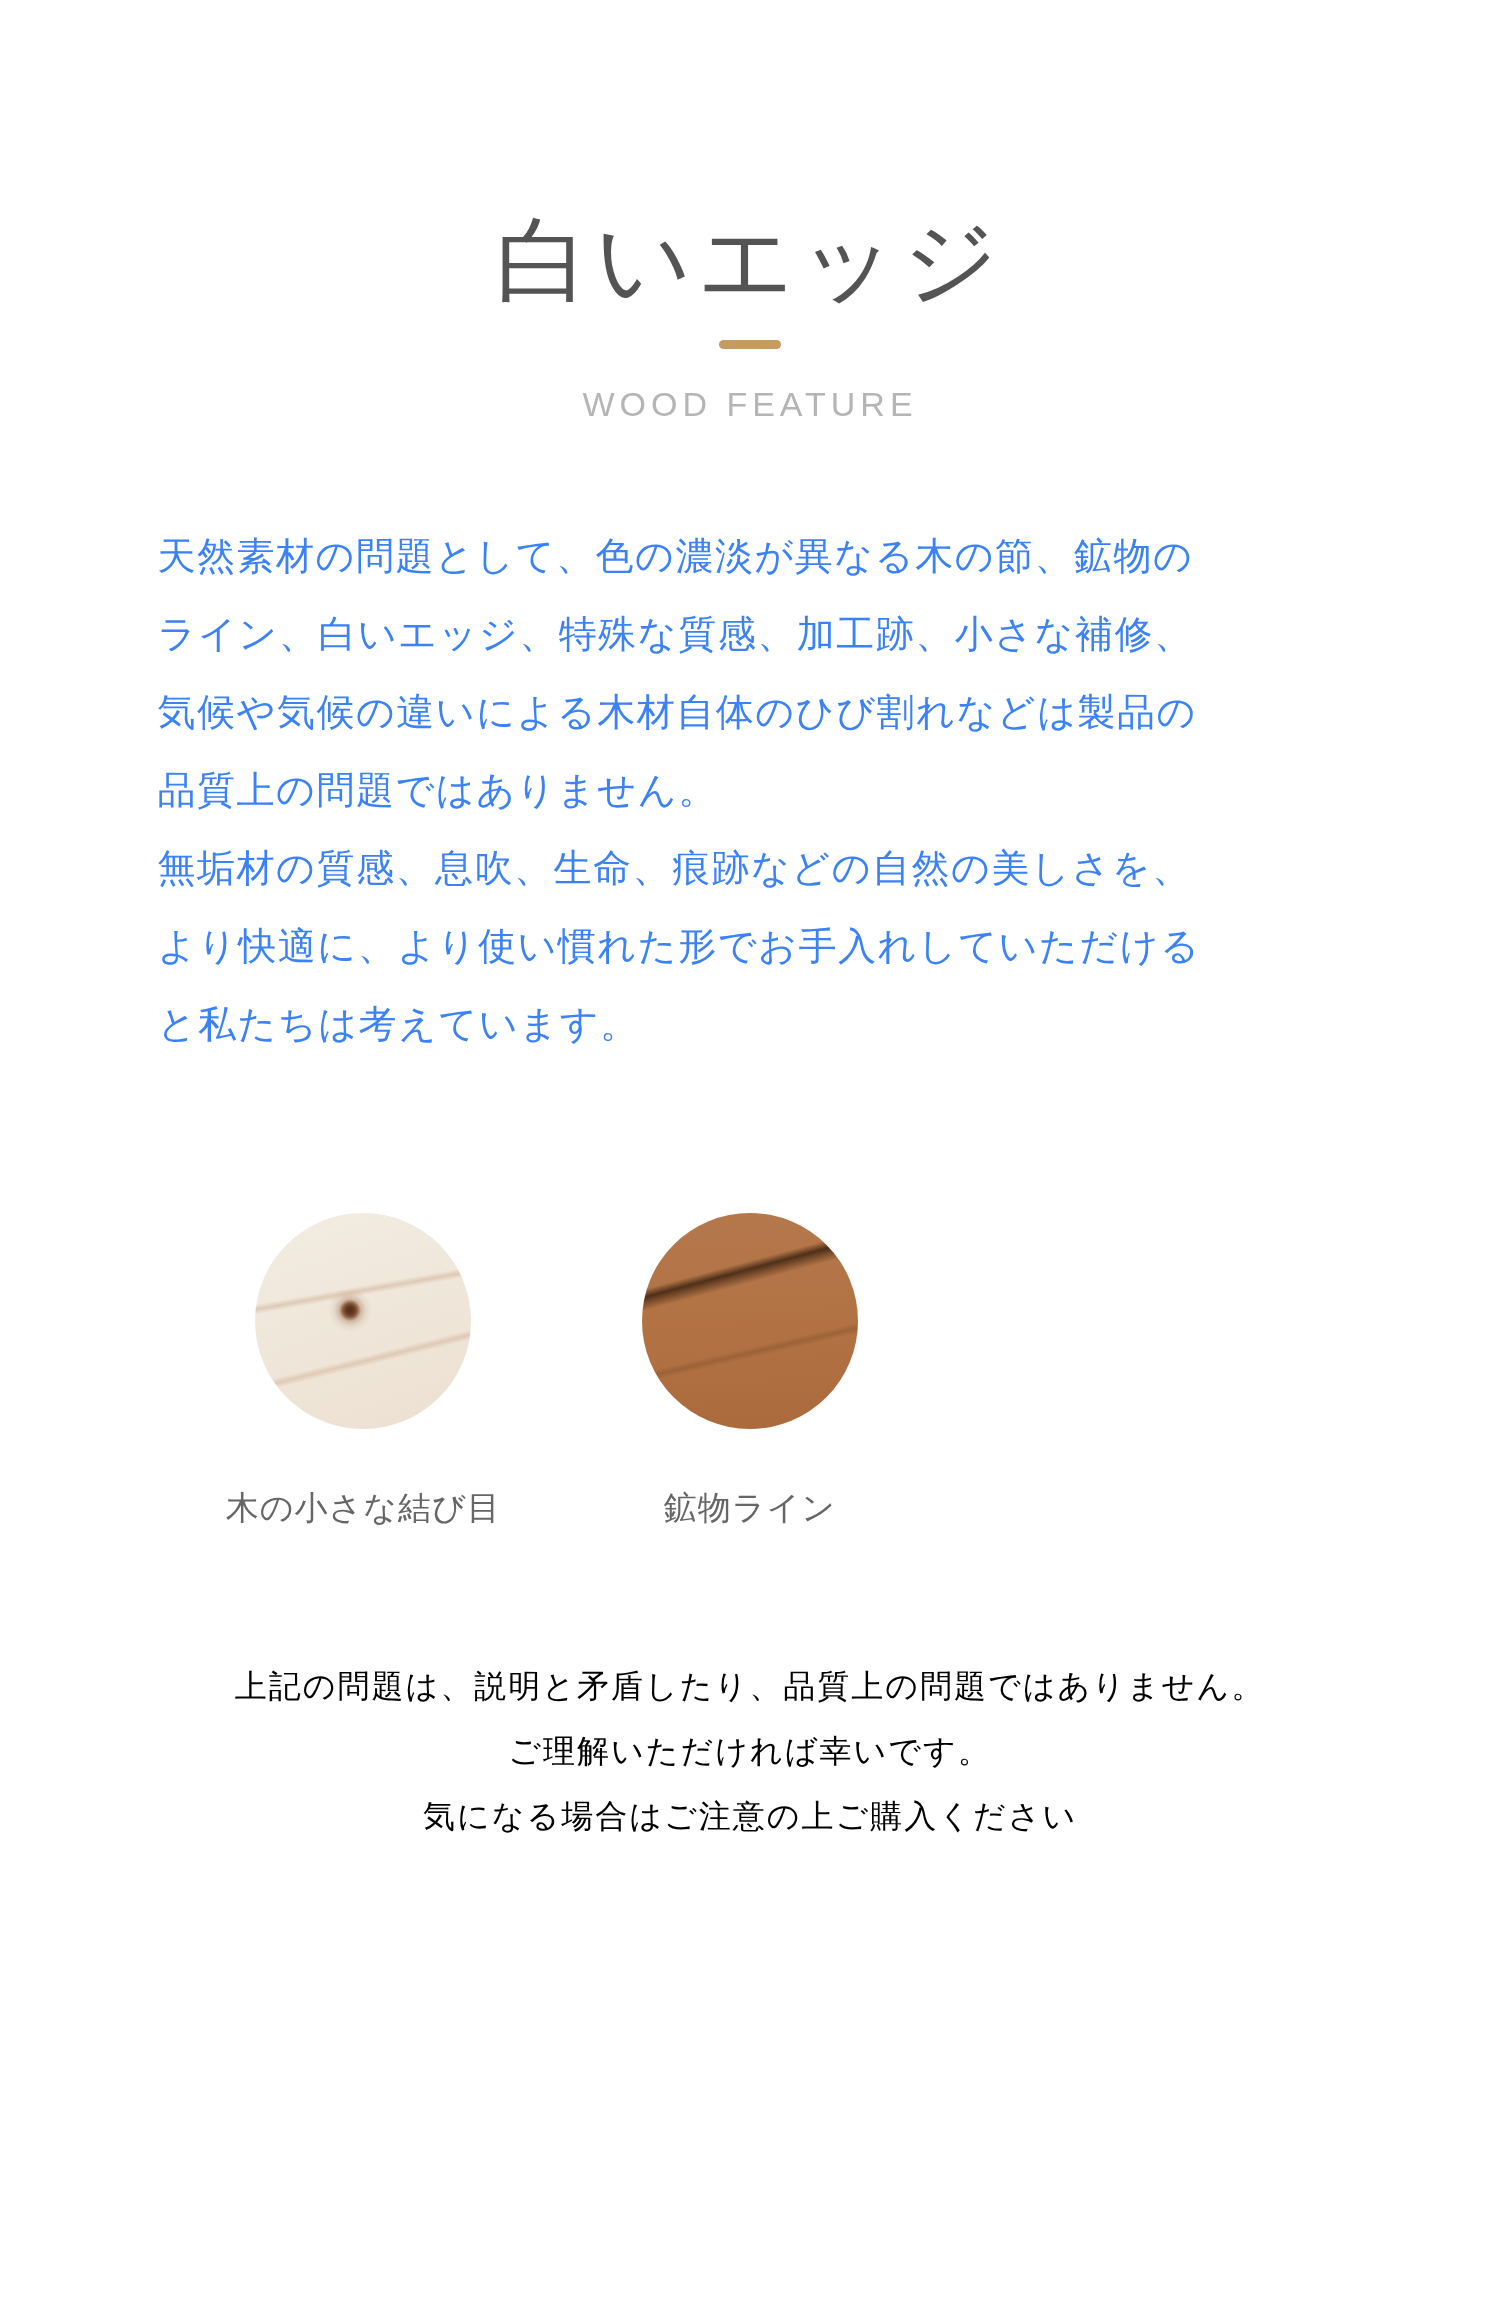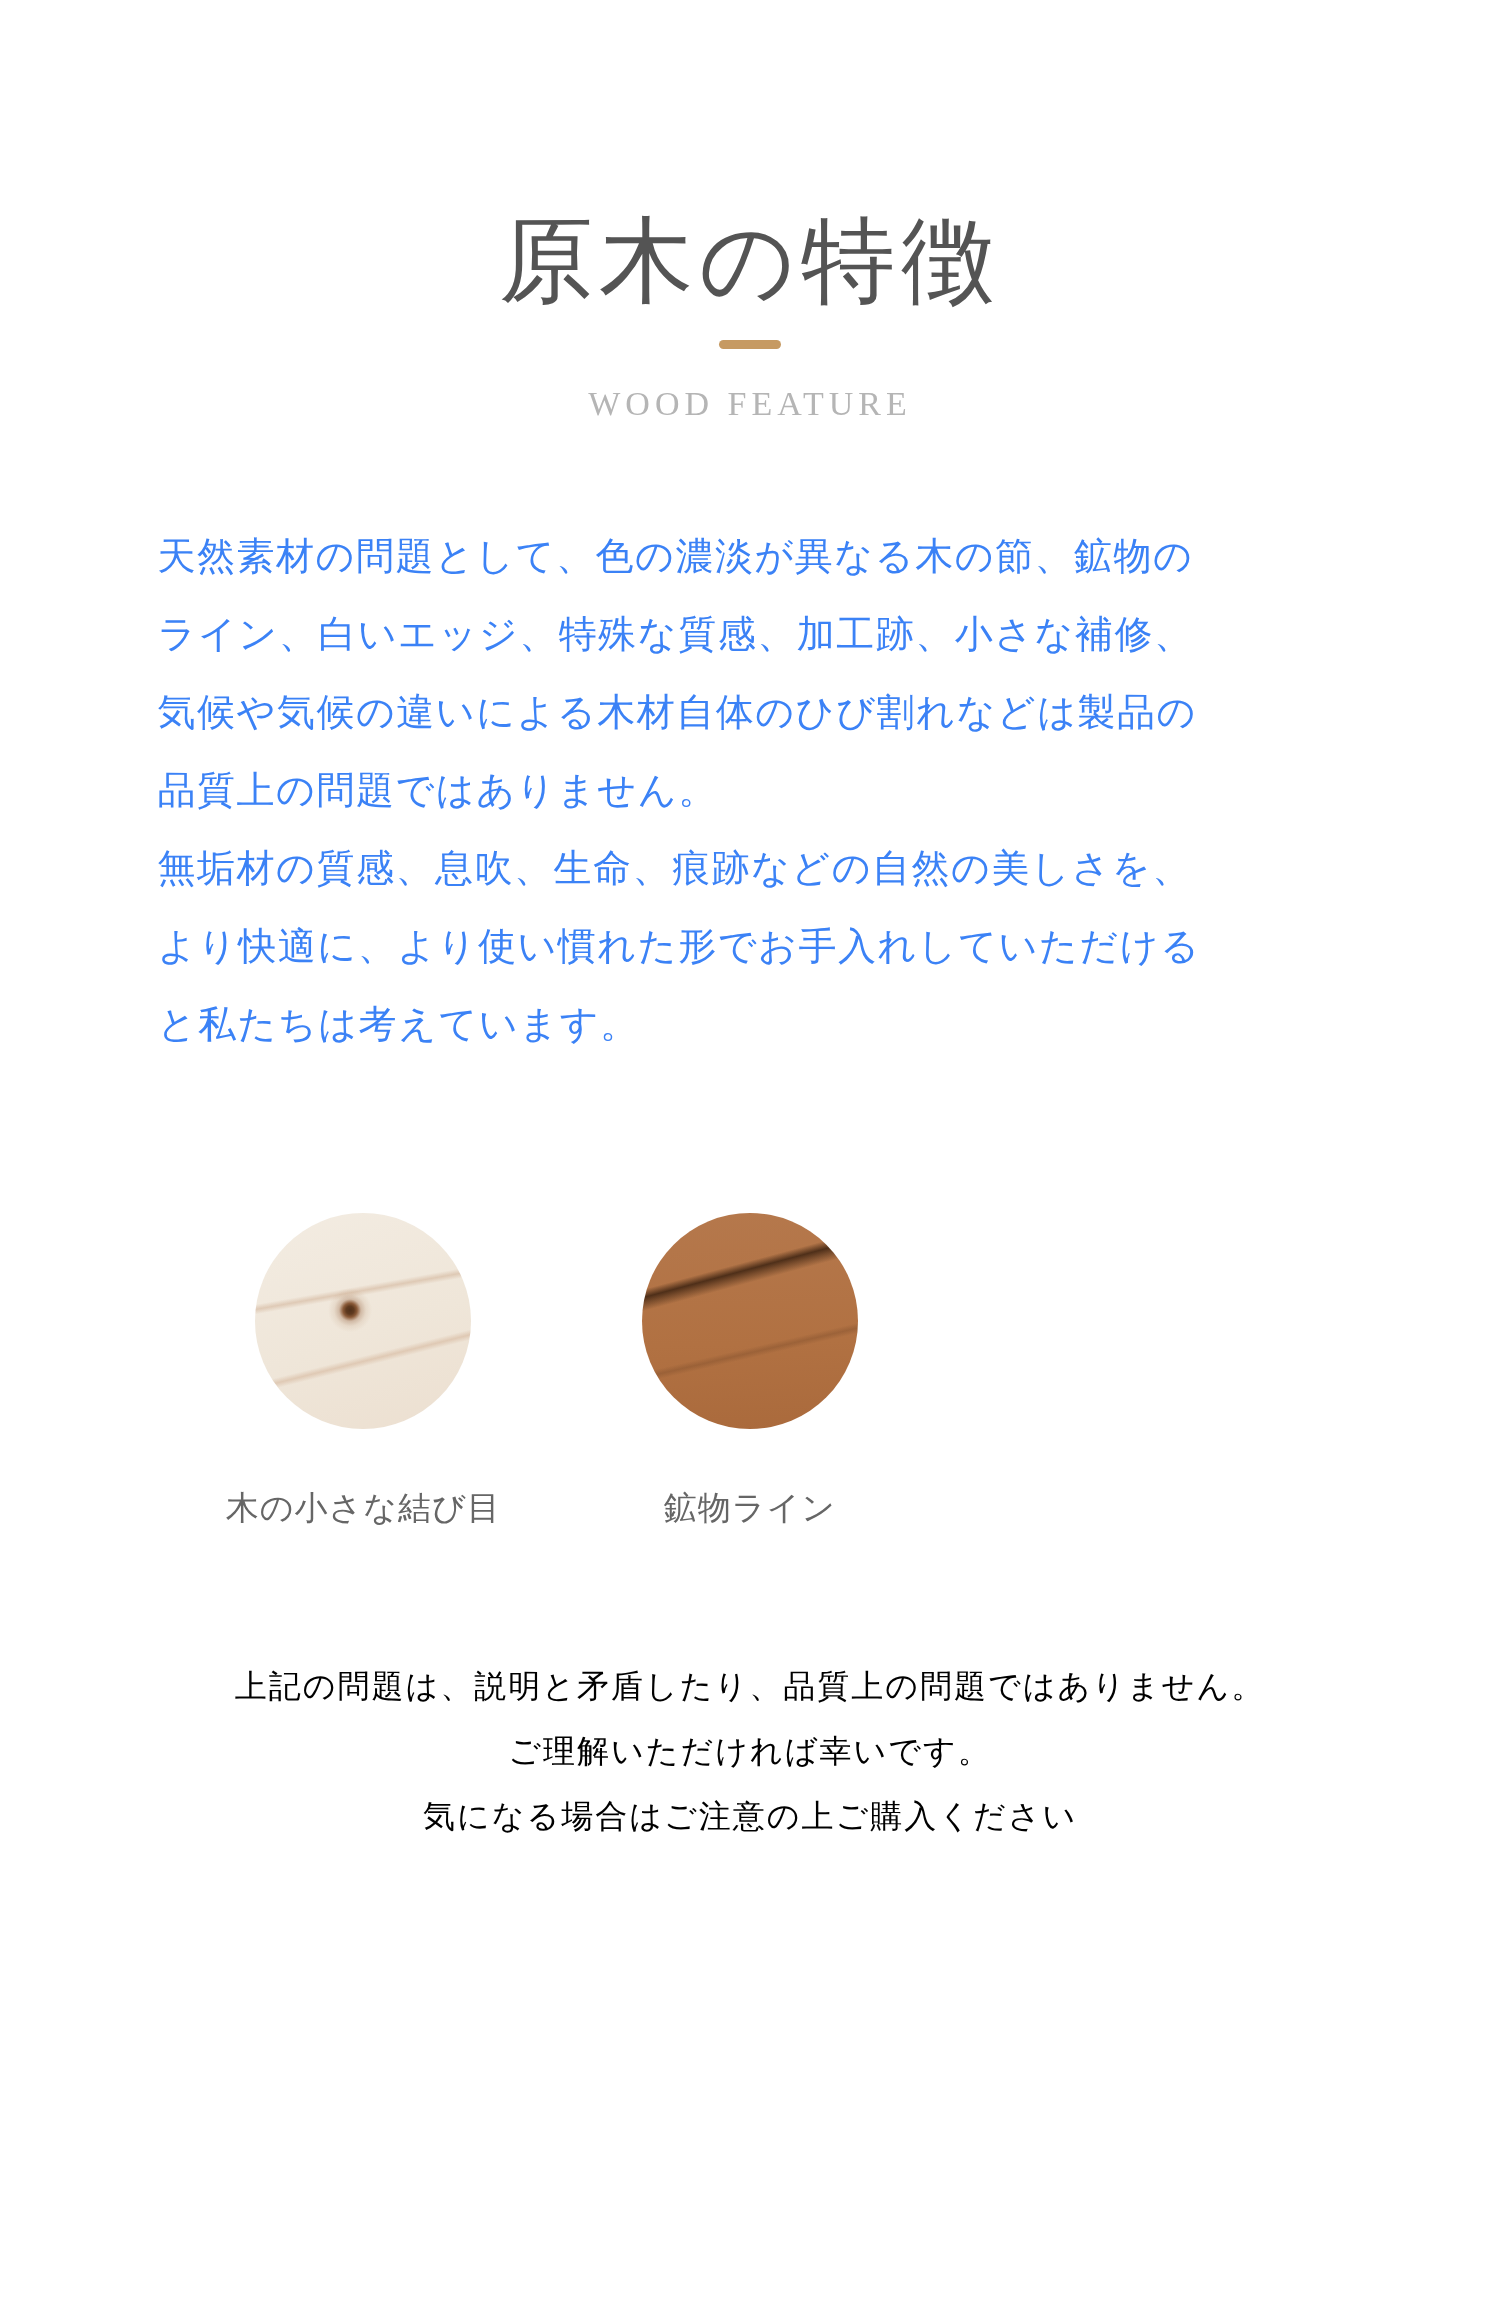--- a/index.html
+++ b/index.html
@@ -34,21 +34,21 @@
   .title-divider {
     width: 62px;
     height: 9px;
     border-radius: 5px;
     background: #c69a63;
     margin: 22px auto 0;
   }
   .page-subtitle {
     margin: 38px 0 0;
     text-align: center;
-    font-family: Liberation Serif, serif;
+    font-family: Liberation Sans, sans-serif;
     font-size: 34px;
     line-height: 1;
     font-weight: 400;
     letter-spacing: 5px;
     color: #b5b5b5;
   }
 
   
   .intro-text {
     width: 1185px;
@@ -139,21 +139,21 @@
     letter-spacing: 2px;
     color: #000000;
     white-space: pre-line;
   }
 </style>
 </head>
 <body>
 
 <div class="page">
 
-  <h1 class="page-title">原木の特徴</h1>
+  <h1 class="page-title">白いエッジ</h1>
 
   <div class="title-divider"></div>
 
   <div class="page-subtitle">WOOD FEATURE</div>
 
   <div class="intro-text">天然素材の問題として、色の濃淡が異なる木の節、鉱物の
 ライン、白いエッジ、特殊な質感、加工跡、小さな補修、
 気候や気候の違いによる木材自体のひび割れなどは製品の
 品質上の問題ではありません。
 無垢材の質感、息吹、生命、痕跡などの自然の美しさを、

